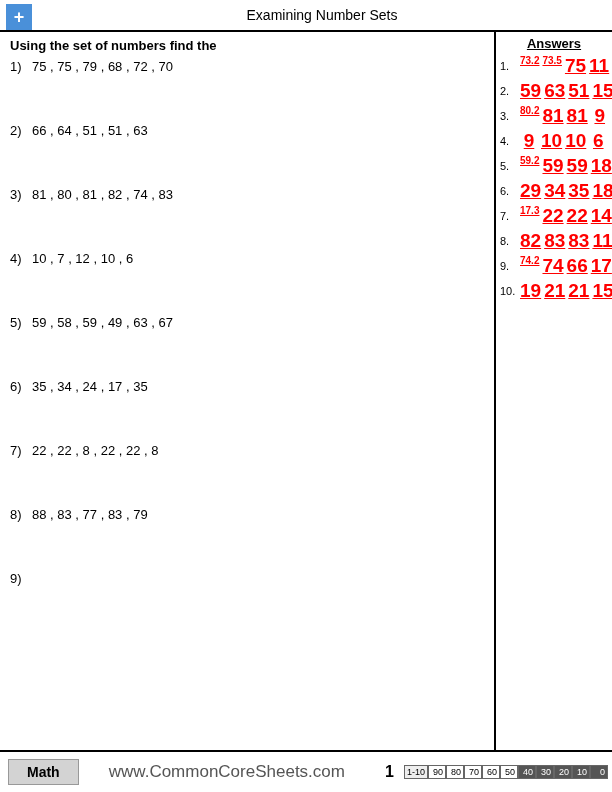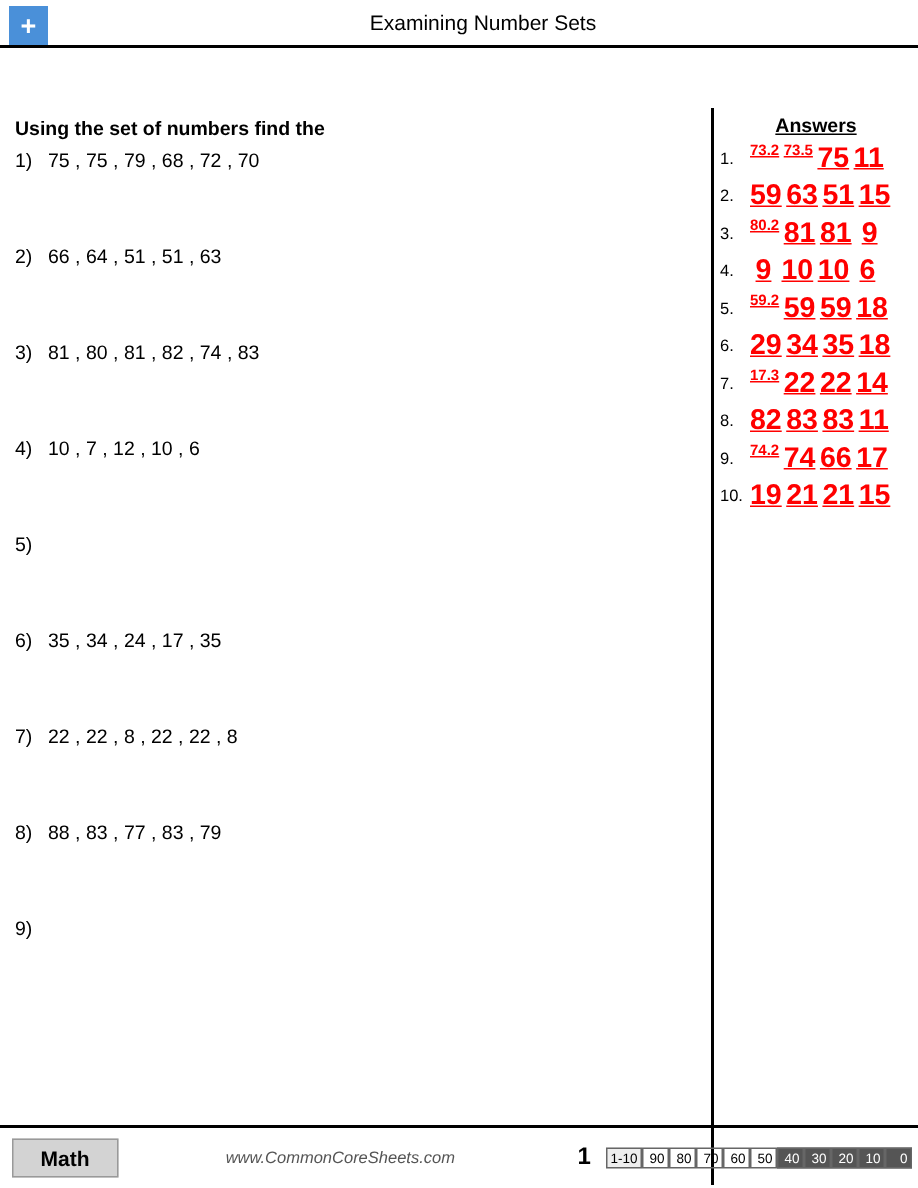--- a/index.html
+++ b/index.html
@@ -51,21 +51,20 @@
     .answer-key-label {
       color: red;
       font-weight: bold;
       font-size: 15px;
     }
 
     
     .main-content {
       display: flex;
       height: 718px;
-      margin-top: 40px;
     }
 
     
     .left-panel {
       flex: 1;
       padding: 6px 10px;
       border-right: 2px solid #000;
     }
     .instruction {
       font-size: 13px;
@@ -82,21 +81,21 @@
       font-size: 13px;
       min-width: 22px;
       padding-top: 0px;
     }
     .problem-data {
       font-size: 13px;
     }
 
     
     .right-panel {
-      width: 136px;
+      width: 116px;
       padding: 4px 4px;
     }
     .answers-title {
       text-align: center;
       text-decoration: underline;
       font-size: 13px;
       font-weight: bold;
       margin-bottom: 4px;
     }
     .answer-row {
@@ -141,23 +140,22 @@
       border: 1px solid #999;
       margin-left: 8px;
       padding: 4px 18px;
       font-size: 14px;
       font-weight: bold;
       border-radius: 0;
     }
     .footer-center {
       flex: 1;
       text-align: center;
-      font-size: 11px;
+      font-size: 17px;
       color: #555;
-      font-style: italic;
     }
     .footer-page {
       font-size: 16px;
       font-weight: bold;
       margin: 0 10px;
     }
     .footer-right {
       display: flex;
       margin-right: 4px;
     }
@@ -199,20 +197,21 @@
     <div class="problem">
       <span class="problem-num">3)</span>
       <span class="problem-data">81 , 80 , 81 , 82 , 74 , 83</span>
     </div>
     <div class="problem">
       <span class="problem-num">4)</span>
       <span class="problem-data">10 , 7 , 12 , 10 , 6</span>
     </div>
     <div class="problem">
       <span class="problem-num">5)</span>
+      <span class="problem-data">59 , 58 , 59 , 49 , 63 , 67</span>
     </div>
     <div class="problem">
       <span class="problem-num">6)</span>
       <span class="problem-data">35 , 34 , 24 , 17 , 35</span>
     </div>
     <div class="problem">
       <span class="problem-num">7)</span>
       <span class="problem-data">22 , 22 , 8 , 22 , 22 , 8</span>
     </div>
     <div class="problem">

